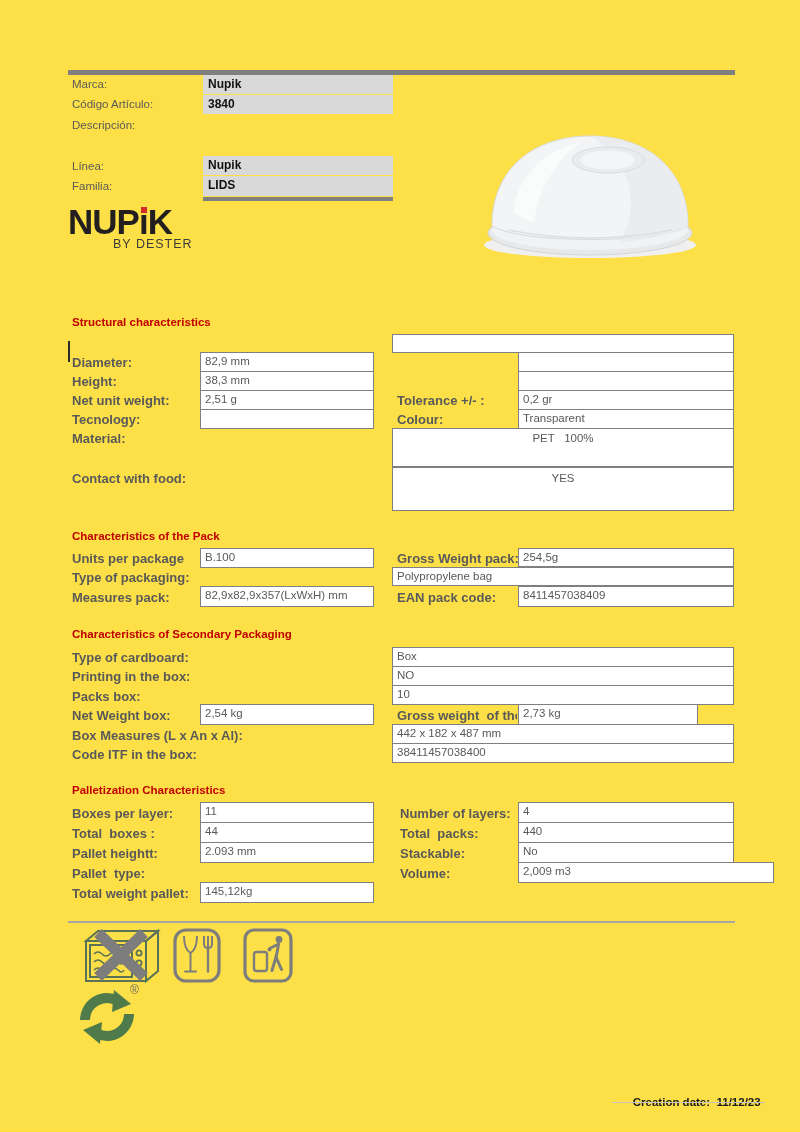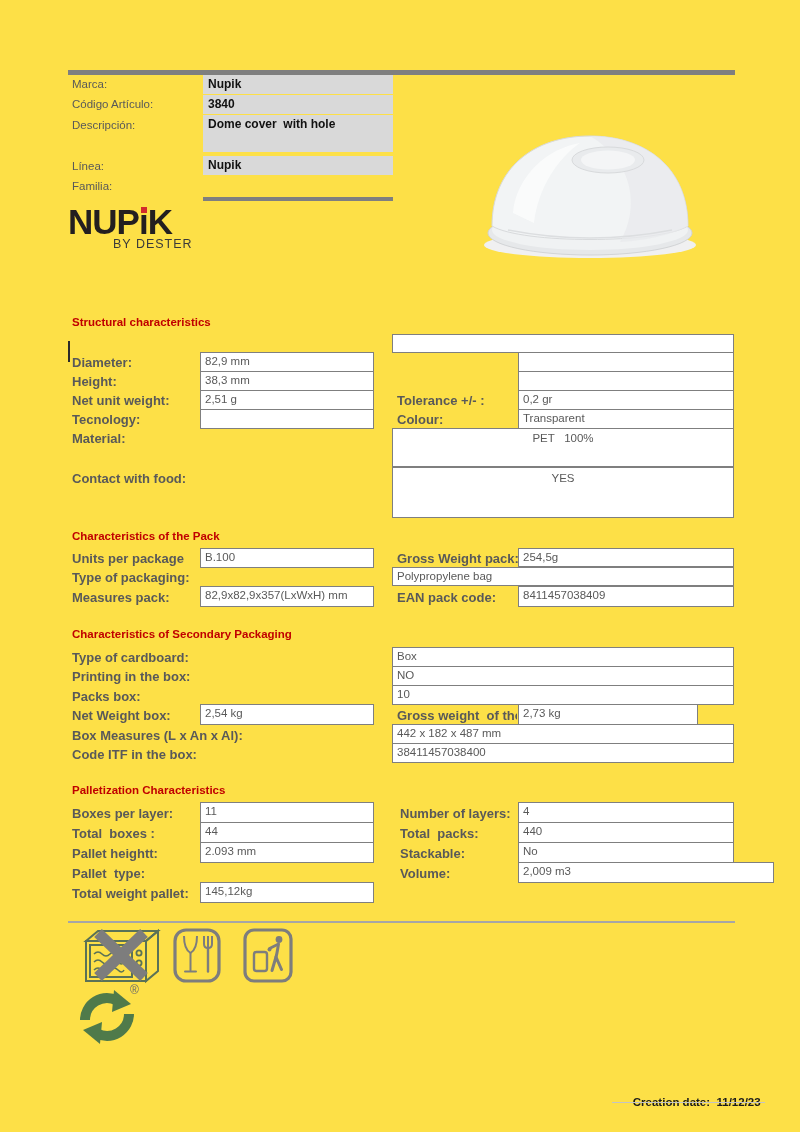--- a/index.html
+++ b/index.html
@@ -37,26 +37,26 @@
 
   <div class="bar" style="left:68px;top:70px;width:667px;height:5px;"></div>
 
   <div class="abs hdr-lbl" style="left:72px;top:78px;">Marca:</div>
   <div class="hdr-val" style="top:75px;height:19px;">Nupik</div>
 
   <div class="abs hdr-lbl" style="left:72px;top:98px;">Código Artículo:</div>
   <div class="hdr-val" style="top:95px;height:19px;">3840</div>
 
   <div class="abs hdr-lbl" style="left:72px;top:119px;">Descripción:</div>
-  <div class="hdr-val" style="top:115px;height:37px;">Dome cover  with hole</div>
 
   <div class="abs hdr-lbl" style="left:72px;top:160px;">Línea:</div>
   <div class="hdr-val" style="top:156px;height:19px;">Nupik</div>
 
   <div class="abs hdr-lbl" style="left:72px;top:180px;">Familia:</div>
+  <div class="hdr-val" style="top:176px;height:20px;">LIDS</div>
 
   <div class="bar" style="left:203px;top:197px;width:190px;height:4px;"></div>
 
   <div class="abs" style="left:68px;top:204px;">
     <div class="logo-main"><span>NUP</span><span class="logo-i">i</span><span>K</span></div>
     <div class="logo-tag" style="margin:-2px 0 0 45px;">BY DESTER</div>
   </div>
 
   <div class="abs" style="left:468px;top:118px;width:245px;height:150px;">
     <svg width="245" height="150" viewBox="0 0 245 150">
@@ -94,21 +94,21 @@
   <div class="box" style="left:518px;top:352px;width:216px;height:20px;"></div>
   <div class="box" style="left:518px;top:371px;width:216px;height:20px;"></div>
 
   <div class="abs lbl" style="left:397px;top:393px;">Tolerance +/- :</div>
   <div class="box" style="left:518px;top:390px;width:216px;height:20px;">0,2 gr</div>
 
   <div class="abs lbl" style="left:397px;top:412px;">Colour:</div>
   <div class="box" style="left:518px;top:409px;width:216px;height:20px;">Transparent</div>
 
   <div class="box center" style="left:392px;top:428px;width:342px;height:39px;padding-top:3px;">PET   100%</div>
-  <div class="box center" style="left:392px;top:467px;width:342px;height:51px;padding-top:4px;">YES</div>
+  <div class="box center" style="left:392px;top:467px;width:342px;height:44px;padding-top:4px;">YES</div>
 
   <div class="abs sec-title" style="left:72px;top:530px;">Characteristics of the Pack</div>
 
   <div class="abs lbl" style="left:72px;top:551px;">Units per package</div>
   <div class="box" style="left:200px;top:548px;width:174px;height:20px;">B.100</div>
 
   <div class="abs lbl" style="left:72px;top:570px;">Type of packaging:</div>
   <div class="box" style="left:392px;top:567px;width:342px;height:19px;">Polypropylene bag</div>
 
   <div class="abs lbl" style="left:72px;top:590px;">Measures pack:</div>

